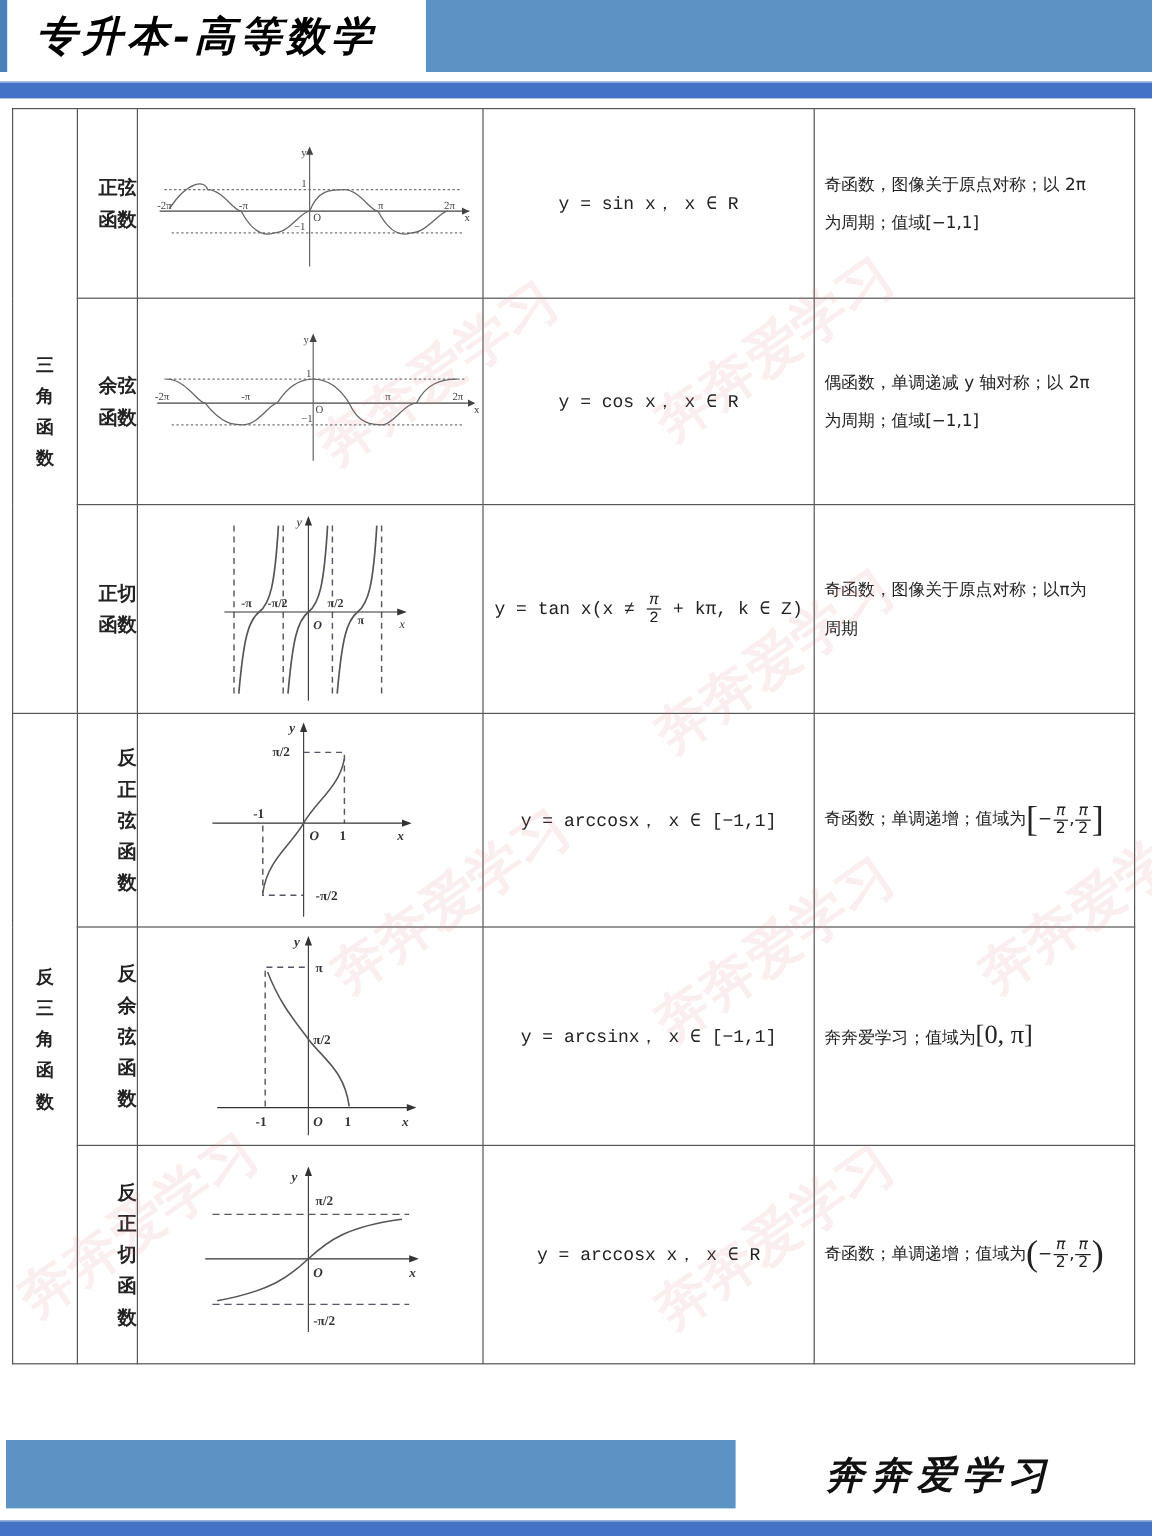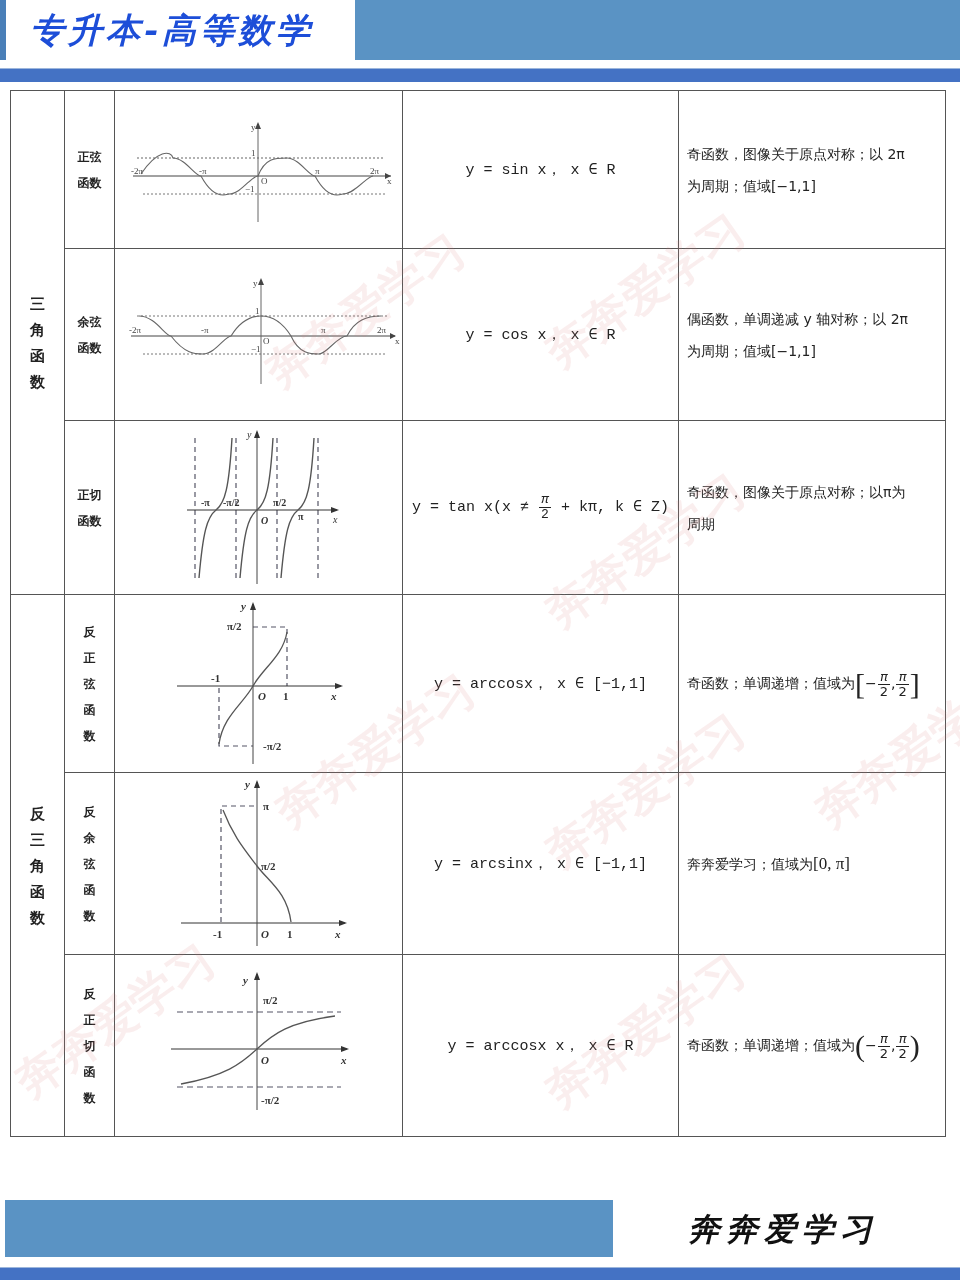--- a/index.html
+++ b/index.html
@@ -2,27 +2,27 @@
 <html><head>
 <meta charset="utf-8">
 <style>
   html, body { margin:0; padding:0; }
   body { width:960px; height:1280px; background:#ffffff; position:relative; overflow:hidden;
          font-family:"DejaVu Sans", sans-serif; color:#222; }
   .hdr-white { position:absolute; left:0; top:0; width:352px; height:60px; background:#fff; }
   .hdr-leftbar { position:absolute; left:0; top:0; width:6px; height:60px; background:#4a7fb8; }
   .hdr-blue { position:absolute; left:355px; top:0; width:605px; height:60px; background:#5a93c4; }
   .hdr-title { position:absolute; left:30px; top:8px; font-family:"DejaVu Serif", serif; font-size:34px;
-               font-weight:bold; letter-spacing:4px; color:#1d4ed8; font-style:italic; }
+               font-weight:bold; letter-spacing:4px; color:#000000; font-style:italic; }
   .hdr-band { position:absolute; left:0; top:68px; width:960px; height:13px; background:#4472c4;
               border-top:1px solid #9cb6dc; }
   table.main { position:absolute; left:10px; top:90px; width:936px; border-collapse:collapse; table-layout:fixed; }
   table.main td { border:1px solid #555; padding:0; vertical-align:middle; }
   .c-cat { width:53px; text-align:center; font-size:15px; font-weight:bold; line-height:26px; }
-  .c-name { width:49px; text-align:center; font-size:12px; font-weight:bold; line-height:26px; }
+  .c-name { width:49px; text-align:right; font-size:16px; font-weight:bold; line-height:26px; }
   .c-graph { width:287px; }
   .c-formula { width:275px; text-align:center; font-family:Liberation Mono, monospace; font-size:15px; }
   .c-props { padding:0 8px !important; font-size:14px; line-height:32px; }
   .vert span { display:block; }
   svg { display:block; }
   .frac { display:inline-block; vertical-align:middle; text-align:center; font-size:13px; line-height:14px; margin:0 1px; }
   .frac .num { display:block; border-bottom:1px solid #222; padding:0 2px; font-style:italic; }
   .frac .den { display:block; padding:0 2px; }
   .bigb { font-size:30px; font-family:"Liberation Serif", serif; vertical-align:middle; font-weight:lighter; }
   .ftr-blue { position:absolute; left:5px; top:1200px; width:608px; height:57px; background:#5a93c4; }
@@ -229,21 +229,21 @@
         <text x="172" y="164">1</text>
         <text x="148" y="36">π</text>
         <text x="146" y="96">π/2</text>
       </svg>
     </td>
     <td class="c-formula math">
       <span>y = arcsinx</span>，
       <span>x ∈ [−1,1]</span>
     </td>
     <td class="c-props">
-      <span>奔奔爱学习；值域为</span><span style="font-family:'Liberation Serif',serif;font-size:17px;">[0, π]</span>
+      <span>奔奔爱学习；值域为</span><span style="font-family:'Liberation Serif',serif;font-size:22px;">[0, π]</span>
     </td>
   </tr>
 
   <tr style="height:182px">
     <td class="c-name vert">
       <span>反</span>
       <span>正</span>
       <span>切</span>
       <span>函</span>
       <span>数</span>

